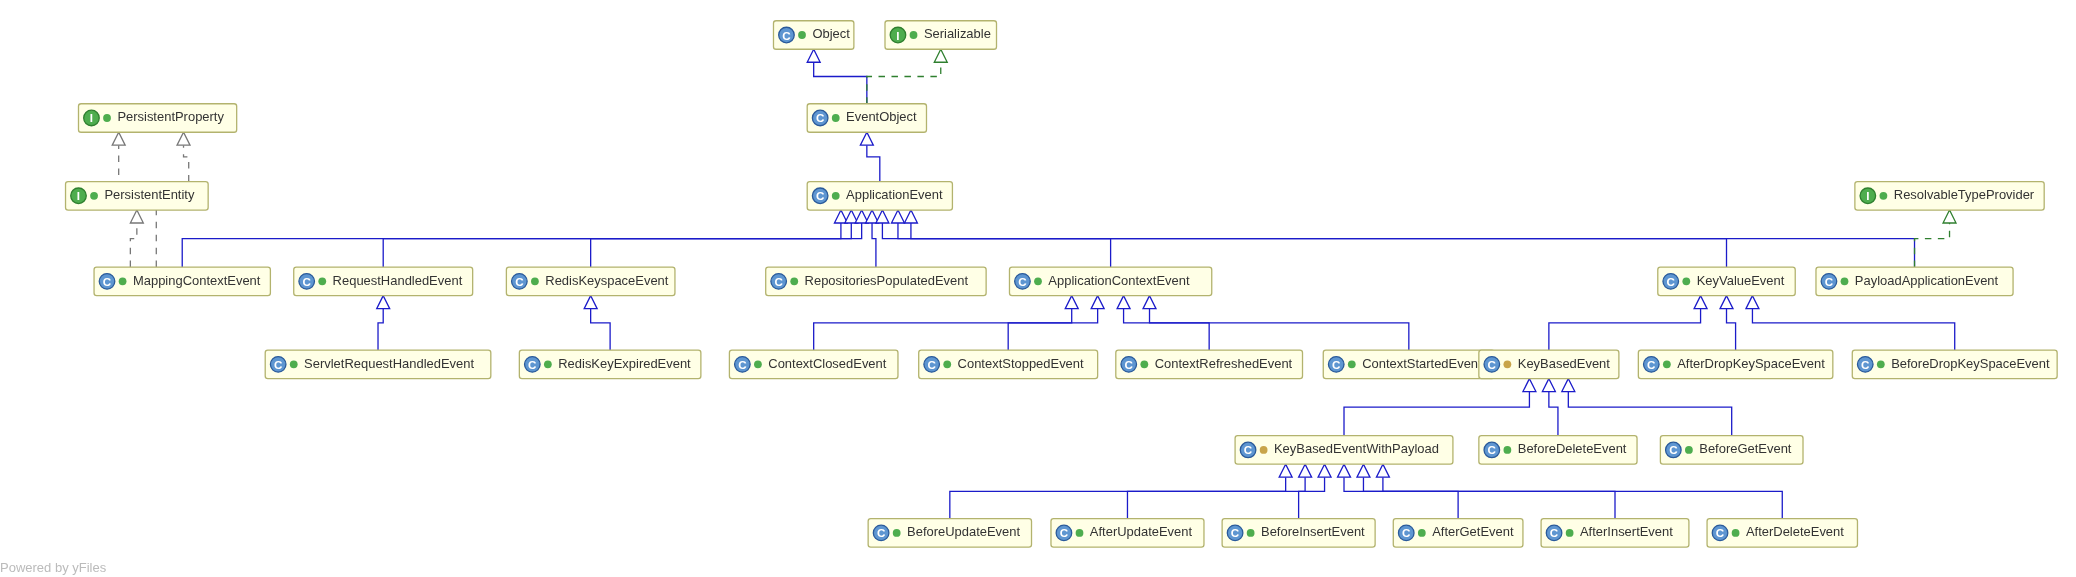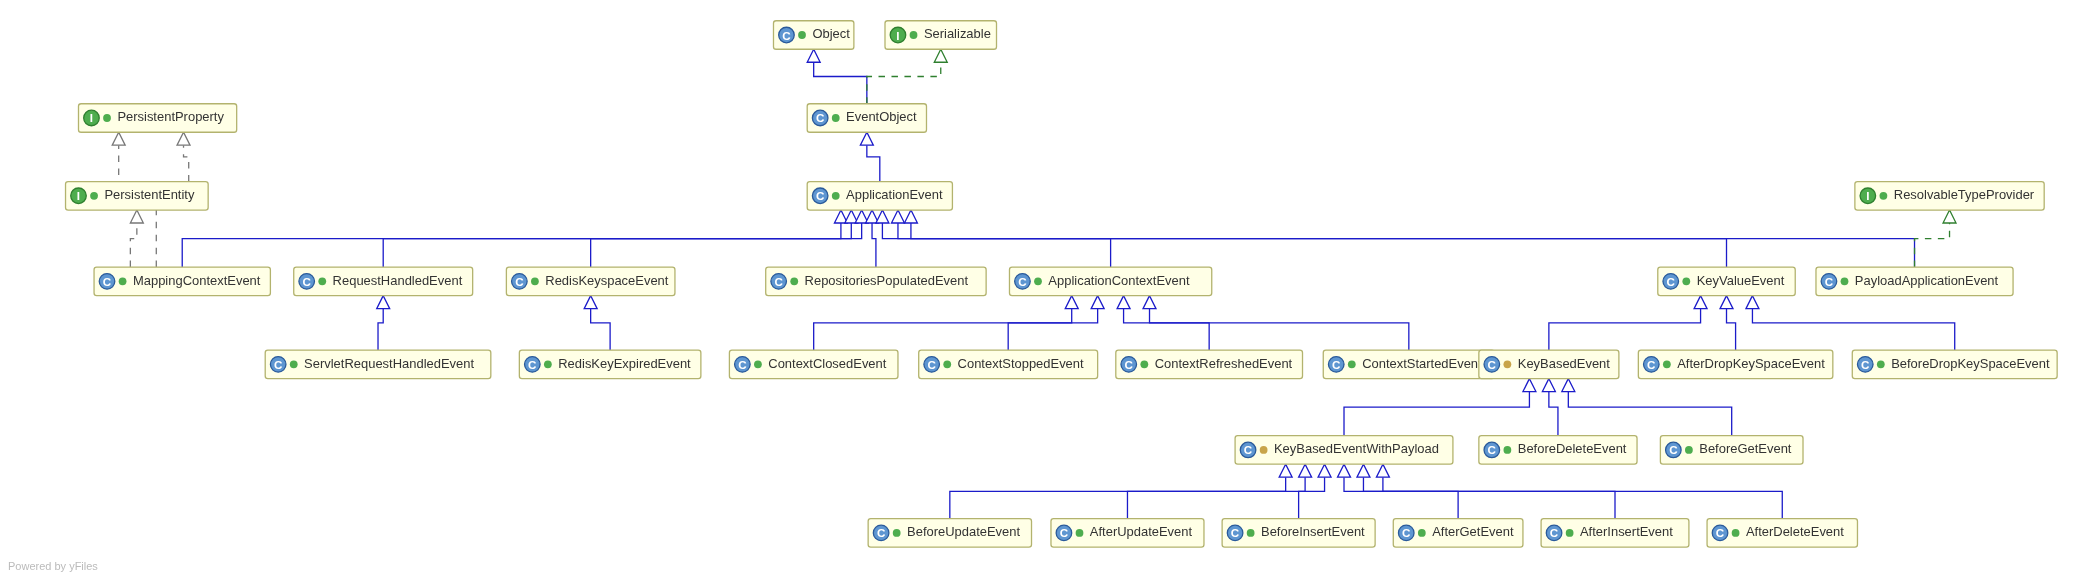--- a/index.html
+++ b/index.html
@@ -10,21 +10,21 @@
 .icon-i{fill:#4EAD4E;stroke:#2F7F2F}
 .icon-letter{fill:#fff;font-weight:bold;font-size:9px;text-anchor:middle;dominant-baseline:central}
 .pub-dot{fill:#4EAD4E}
 .pkg-dot{fill:#C8A44A}
 .edge-solid{stroke:#1B1BC9;stroke-width:1;fill:none}
 .edge-dash-green{stroke:#2F7F2F;stroke-width:1;fill:none;stroke-dasharray:5,5}
 .edge-dash-gray{stroke:#777;stroke-width:1;fill:none;stroke-dasharray:5,5}
 .arrow-solid{fill:#fff;stroke:#1B1BC9;stroke-width:1}
 .arrow-green{fill:#fff;stroke:#2F7F2F;stroke-width:1}
 .arrow-gray{fill:#fff;stroke:#777;stroke-width:1}
-.footer{position:absolute;left:8px;top:560px;font-size:11px;color:#bbb}
+.footer{position:absolute;left:0;top:560px;font-size:13px;color:#bbb}
 </style>
 </head>
 <body>
 
 <svg id="canvas" width="2076" height="577" viewBox="0 0 1600 445">
     <g>
       <path d="M 668 80 L 668 59 L 627 59 L 627 48" class="edge-solid"></path>
       <polygon points="627,38 622,48 632,48" class="arrow-solid"></polygon>
       <path d="M 668 80 L 668 59 L 725 59 L 725 48" class="edge-dash-green"></path>
       <polygon points="725,38 720,48 730,48" class="arrow-green"></polygon>

